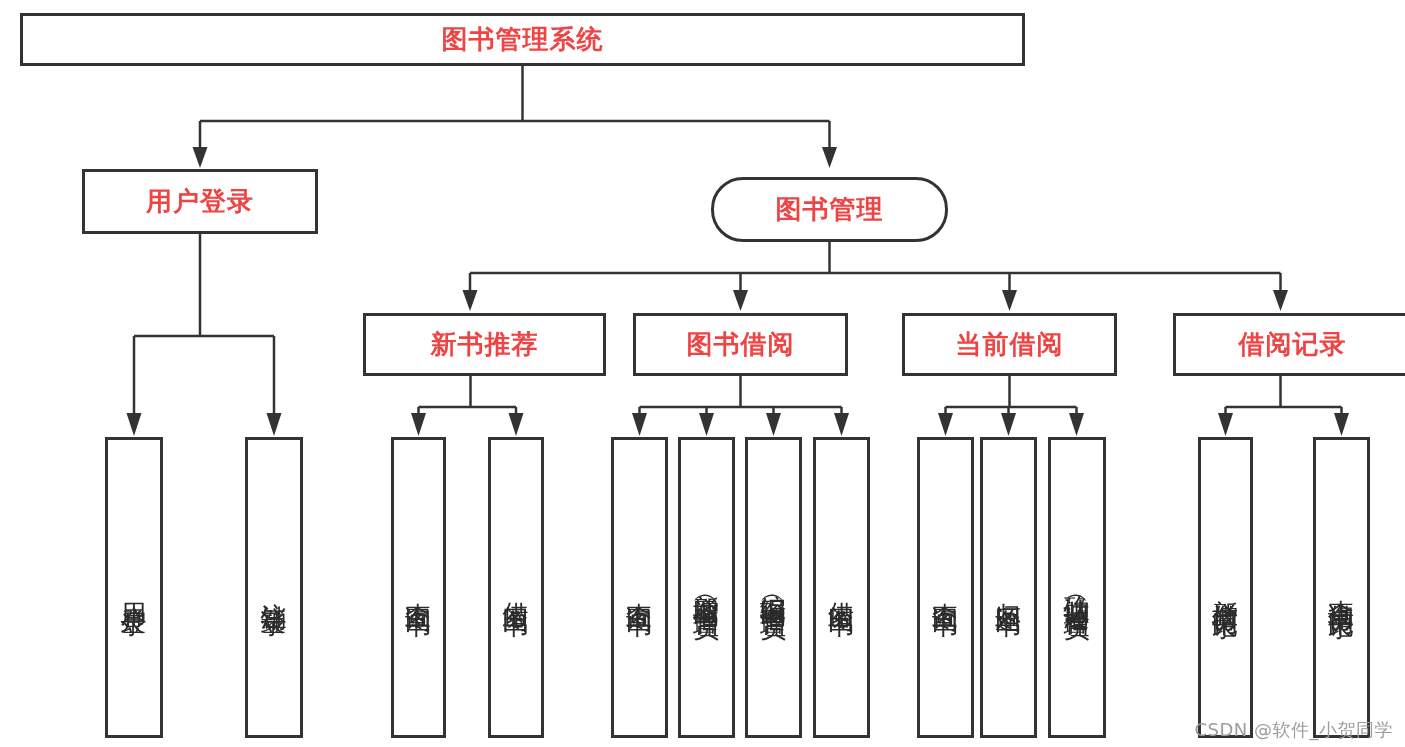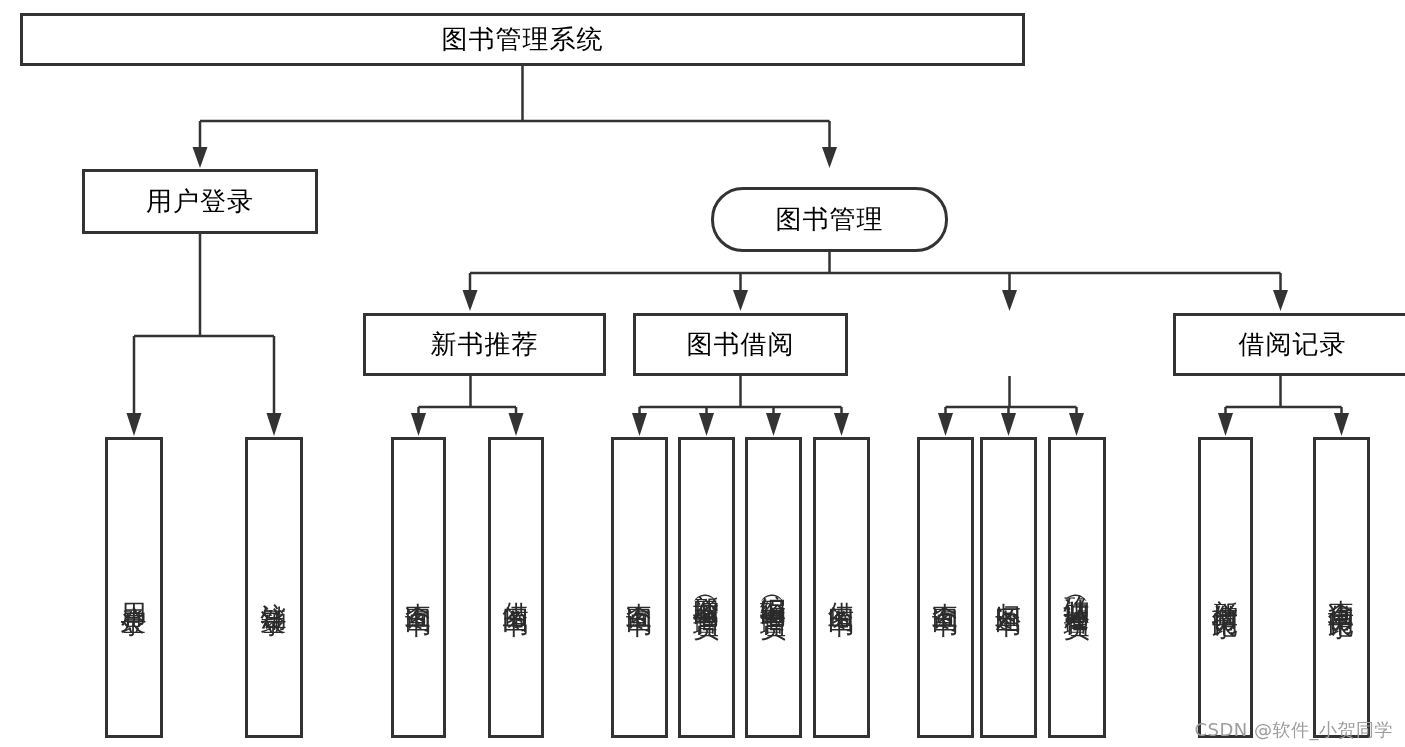--- a/index.html
+++ b/index.html
@@ -18,23 +18,23 @@
     pointer-events: none;
   }
   .box {
     position: absolute;
     box-sizing: border-box;
     background: #ffffff;
     border: 3px solid #333333;
     display: flex;
     align-items: center;
     justify-content: center;
-    color: #000000;
+    color: #ef4444;
     font-size: 26px;
-    font-weight: 400;
+    font-weight: 700;
     letter-spacing: 1px;
     white-space: nowrap;
   }
   .leaf {
     position: absolute;
     box-sizing: border-box;
     background: #ffffff;
     border: 3px solid #333333;
     display: flex;
     align-items: center;
@@ -138,30 +138,33 @@
     </g>
   </svg>
 
   <div class="box" style="left:20px;top:13px;width:1005px;height:53px;">
     <span>图书管理系统</span>
   </div>
 
   <div class="box" style="left:82px;top:169px;width:236px;height:65px;">
     <span>用户登录</span>
   </div>
-  <div class="box" style="left:711px;top:187px;width:237px;height:65px;border-radius:32px;">
+  <div class="box" style="left:711px;top:177px;width:237px;height:65px;border-radius:32px;">
     <span>图书管理</span>
   </div>
 
   <div class="box" style="left:363px;top:313px;width:243px;height:63px;">
     <span>新书推荐</span>
   </div>
   <div class="box" style="left:633px;top:313px;width:215px;height:63px;">
     <span>图书借阅</span>
   </div>
+  <div class="box" style="left:902px;top:313px;width:215px;height:63px;">
+    <span>当前借阅</span>
+  </div>
   <div class="box" style="left:1173px;top:313px;width:239px;height:63px;">
     <span>借阅记录</span>
   </div>
 
   <div class="leaf" style="left:105px;width:58px;">
     <span class="vtext">用户登录</span>
   </div>
   <div class="leaf" style="left:245px;width:58px;">
     <span class="vtext">注销登录</span>
   </div>

